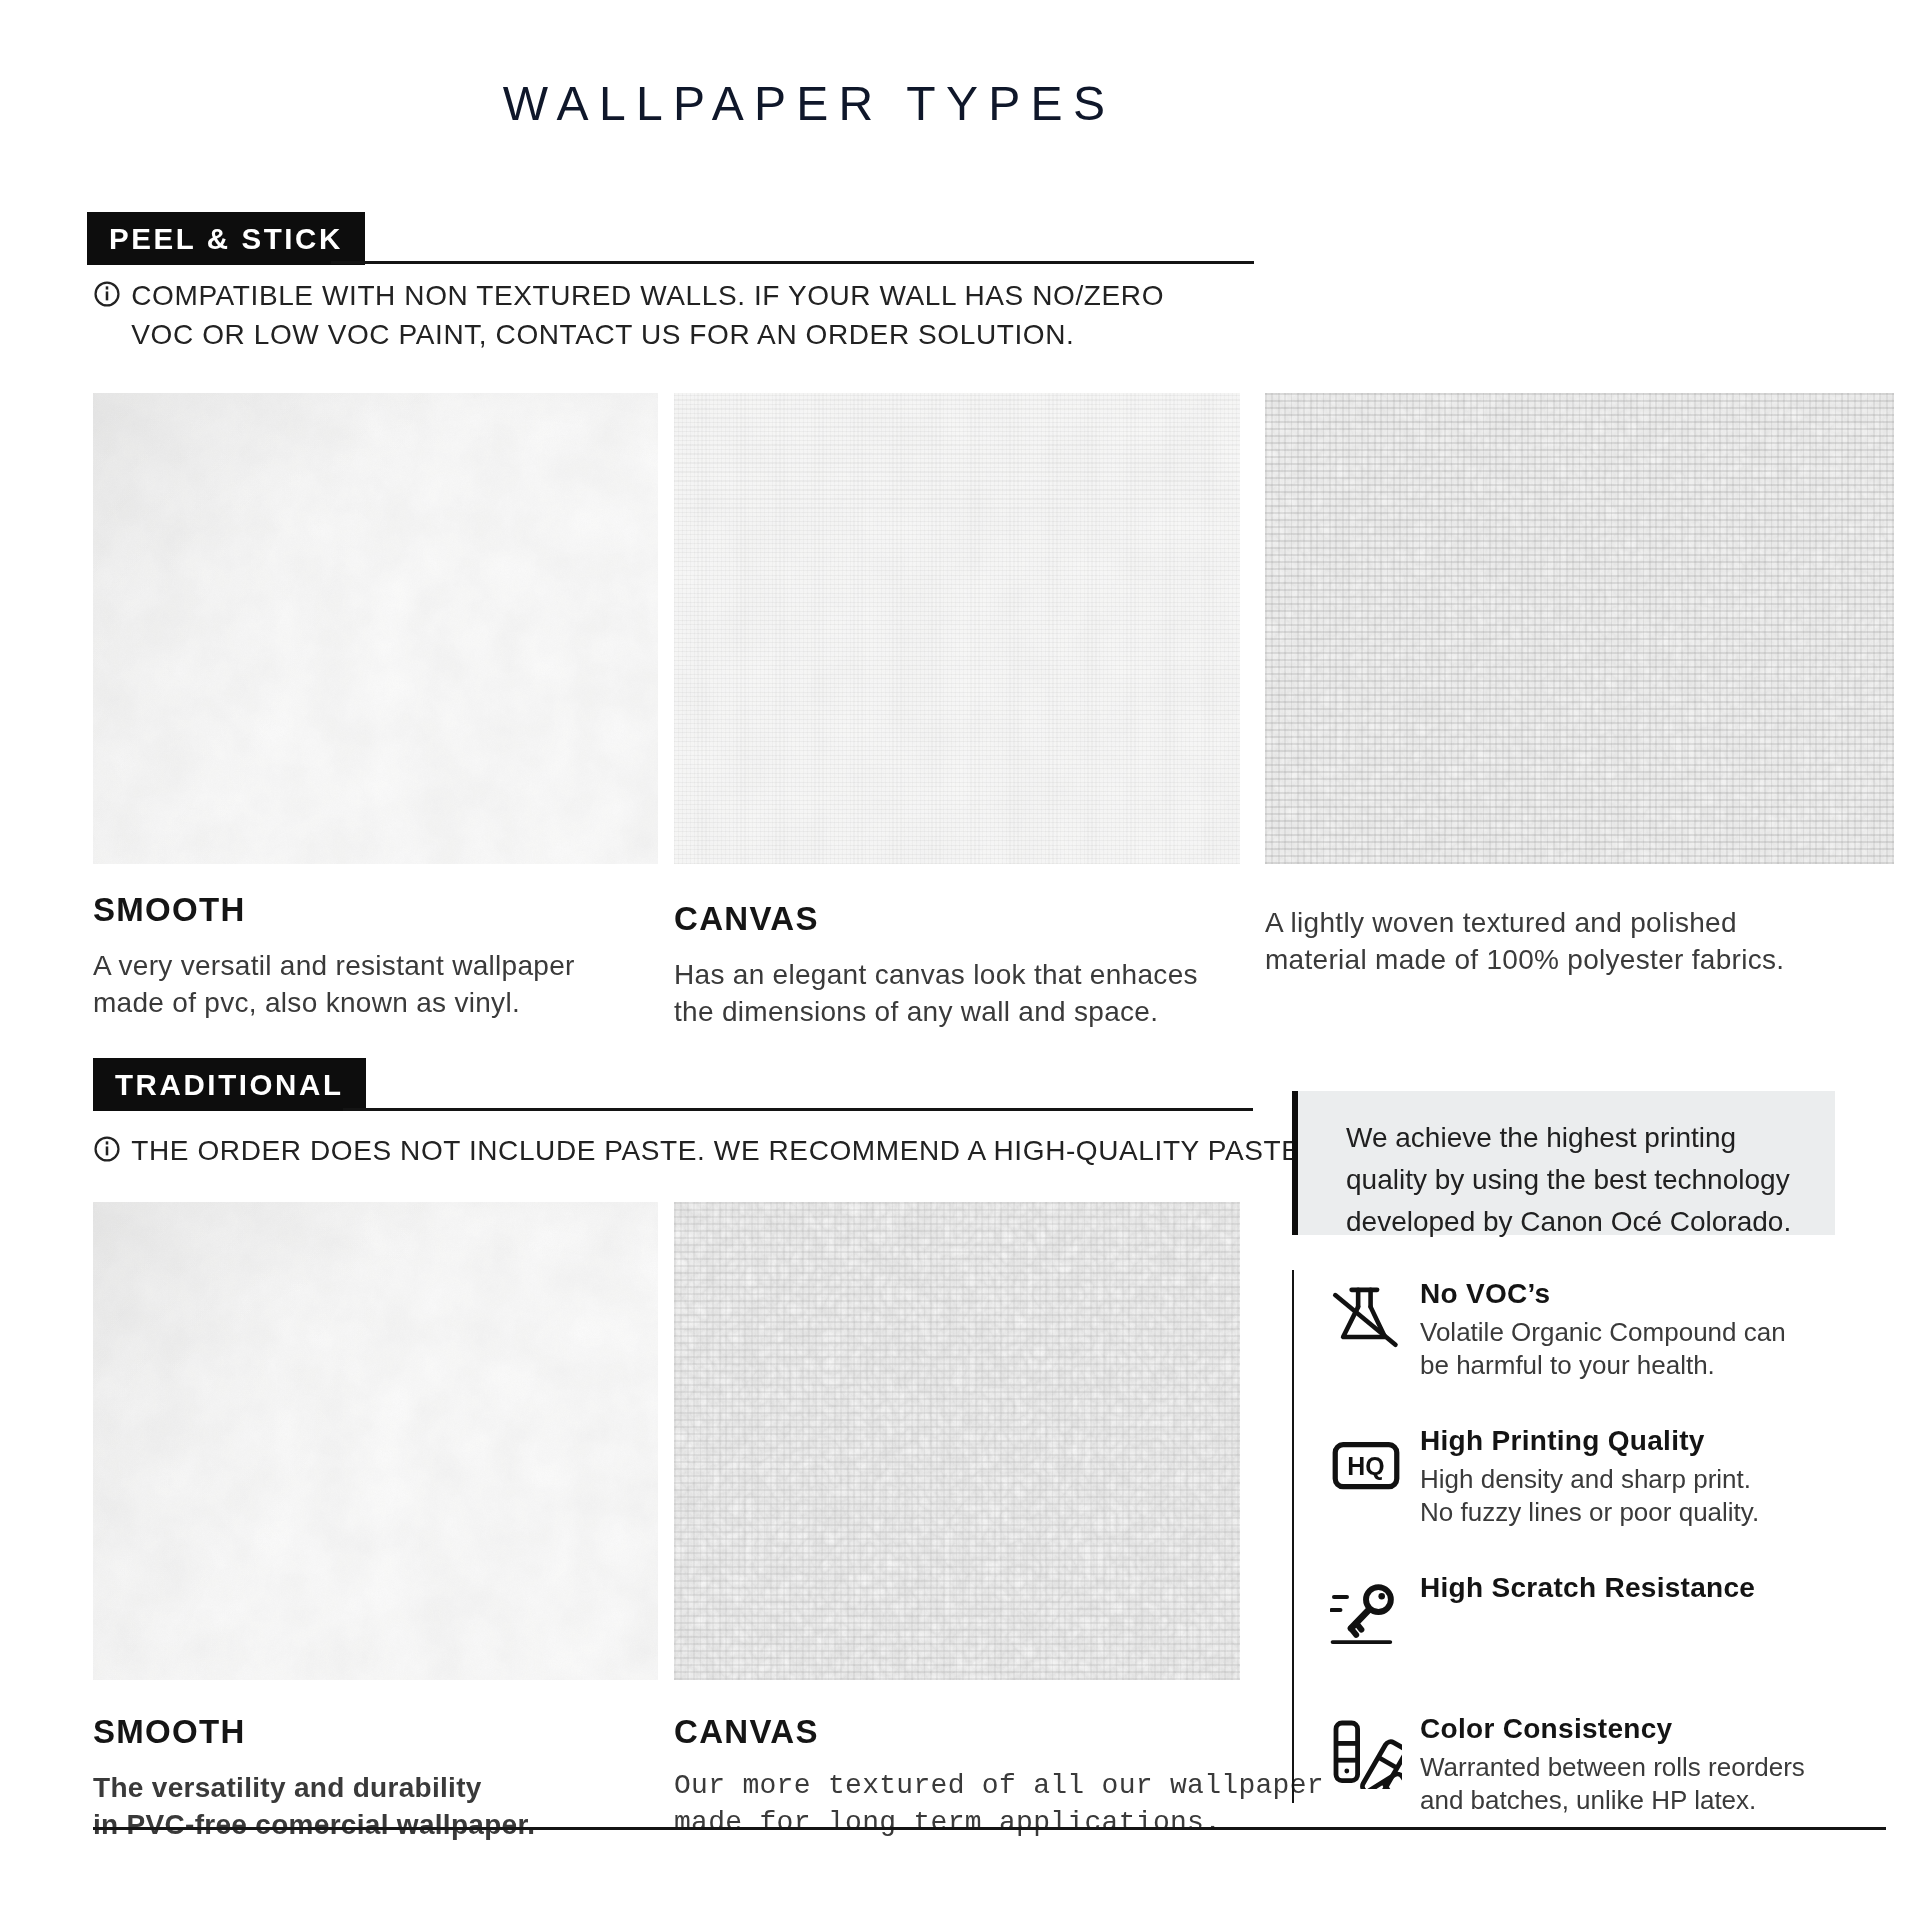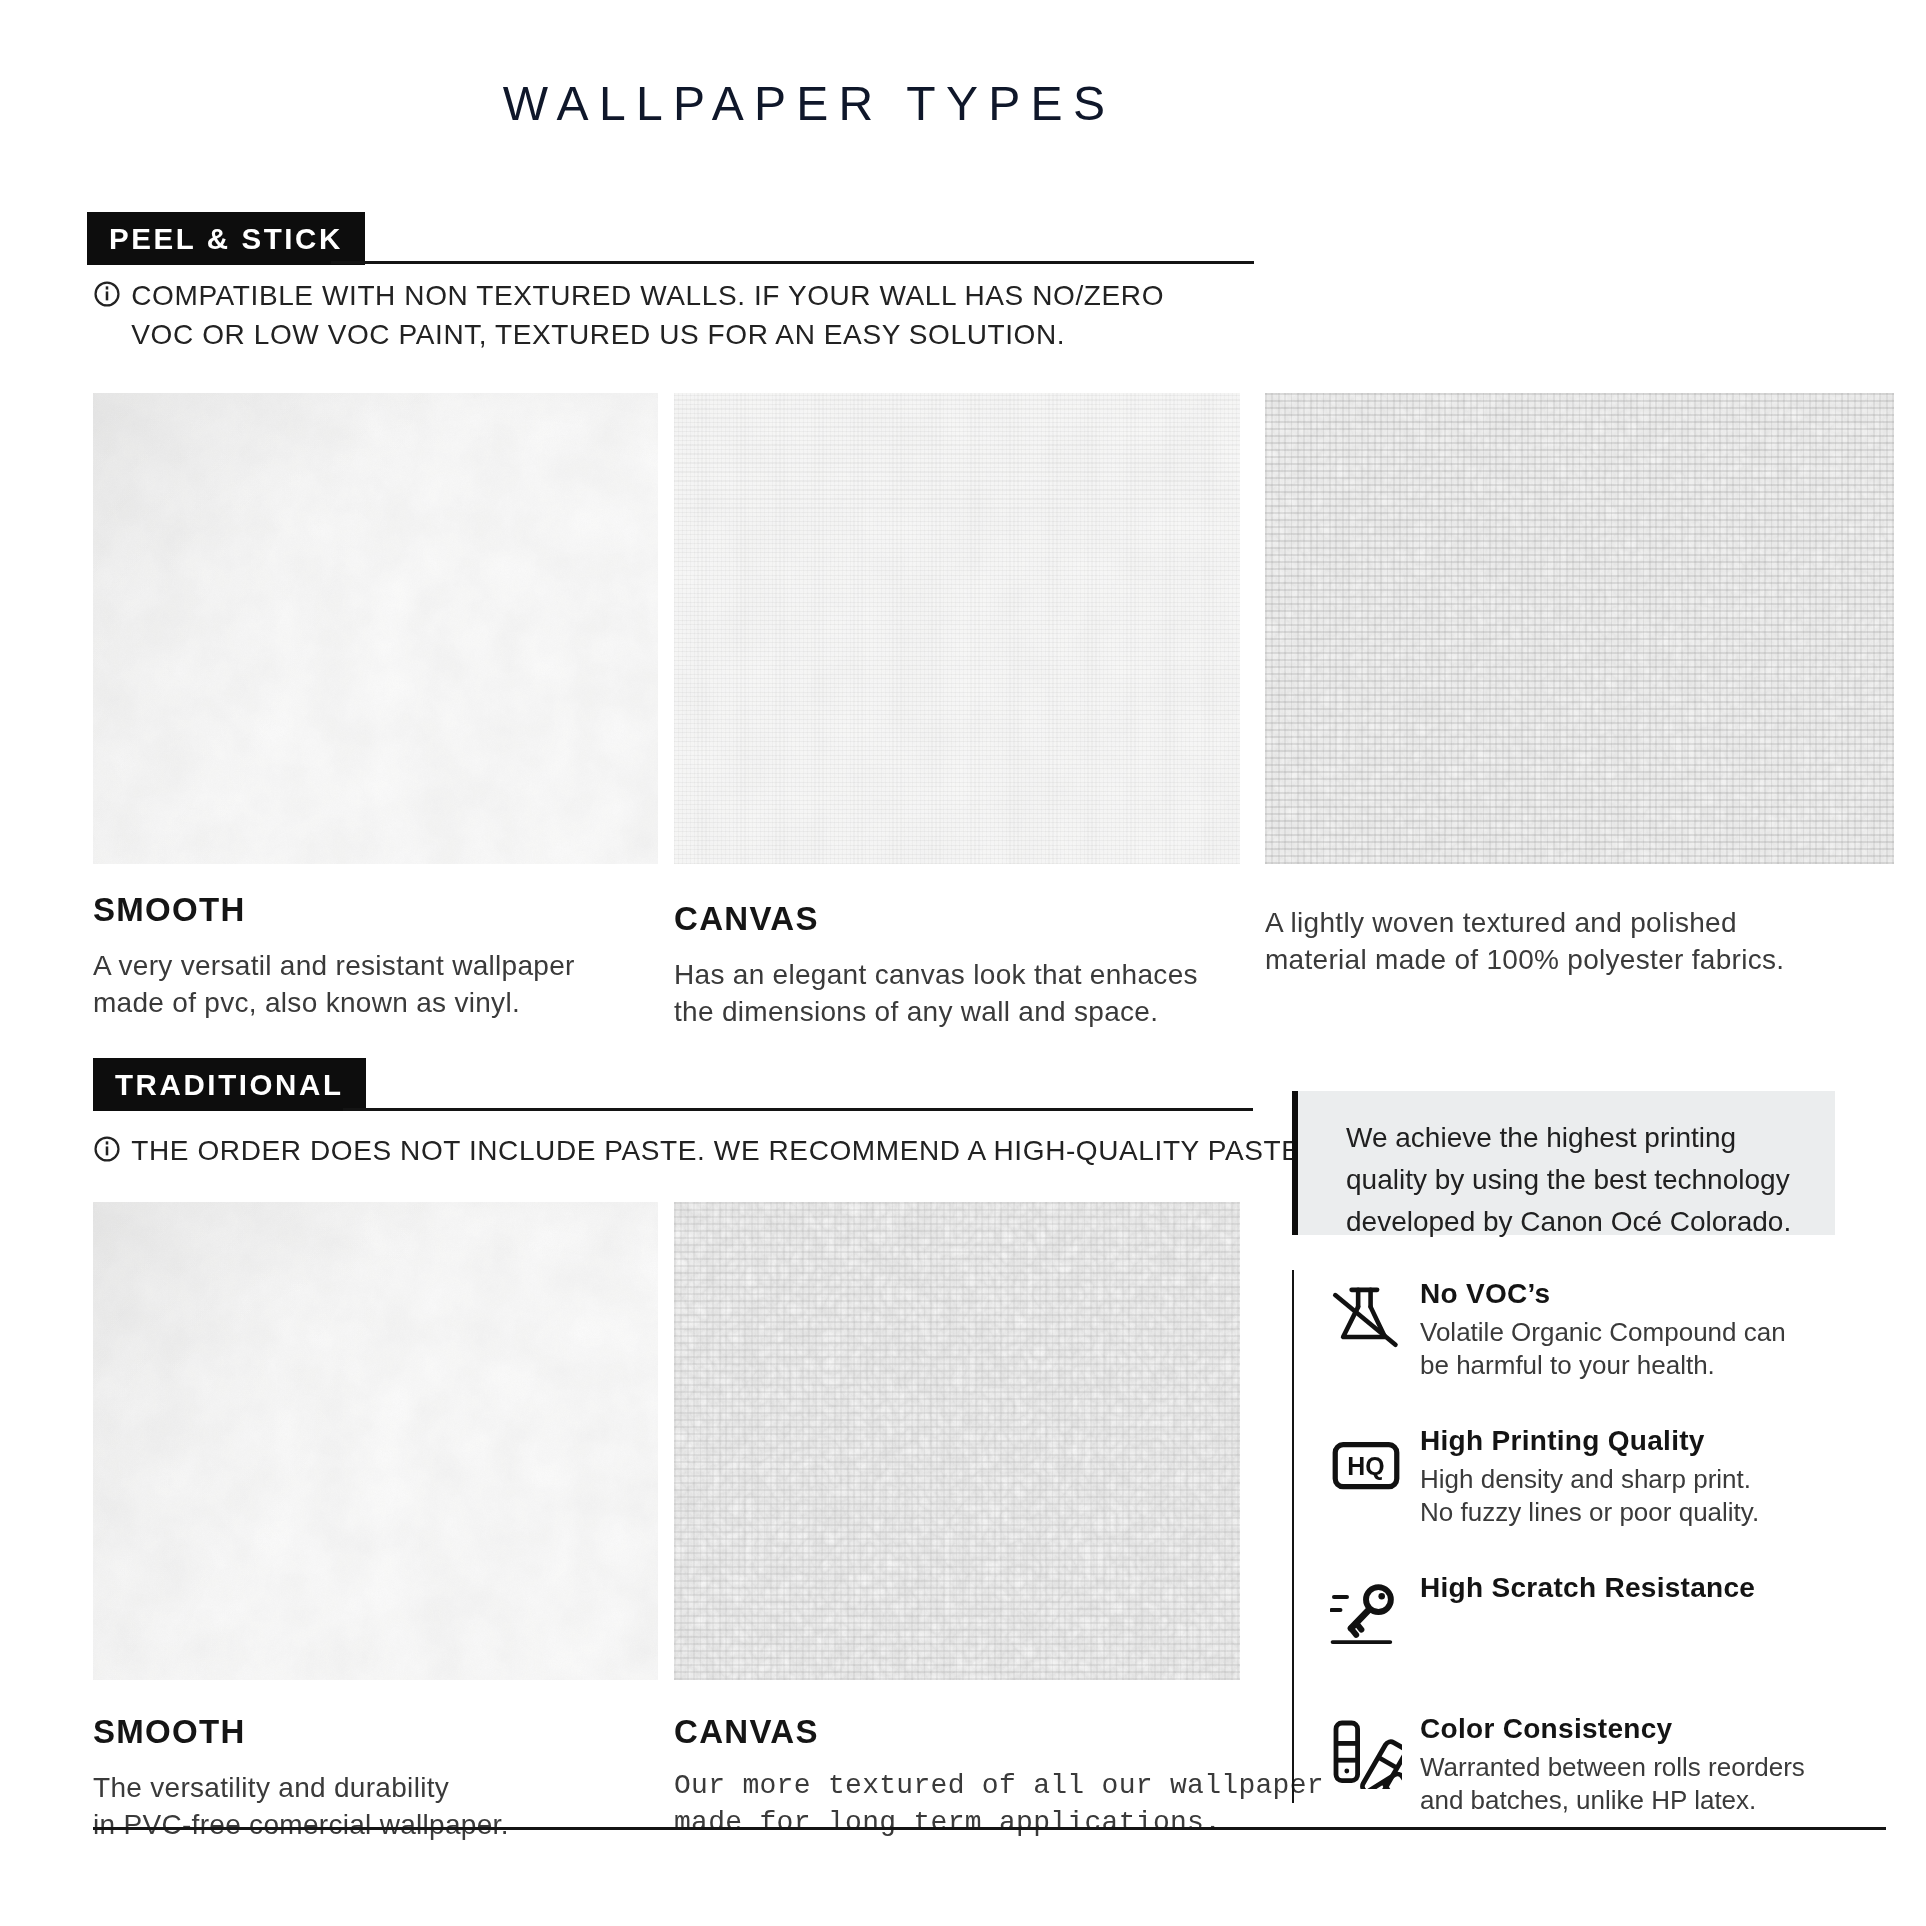--- a/index.html
+++ b/index.html
@@ -102,21 +102,21 @@
 <div class="abs section-rule" style="left:331px;top:261px;width:923px;"></div>
 
 <div class="abs note" style="left:93px;top:276px;width:1156px;">
   <svg class="i-ico" width="28" height="28" viewBox="0 0 44 44">
     <circle cx="22" cy="22" r="18" fill="none" stroke="#222" stroke-width="3.5"></circle>
     <rect x="20" y="18" width="4" height="14" fill="#222"></rect>
     <rect x="20" y="10" width="4" height="5" fill="#222"></rect>
   </svg>
   <div>
     <div class="nt">COMPATIBLE WITH NON TEXTURED WALLS. IF YOUR WALL HAS NO/ZERO</div>
-    <div class="nt">VOC OR LOW VOC PAINT, TEXTURED US FOR AN EASY SOLUTION.</div>
+    <div class="nt">VOC OR LOW VOC PAINT, CONTACT US FOR AN ORDER SOLUTION.</div>
   </div>
 </div>
 
 <div class="abs swatch" style="left:93px;top:393px;width:565px;height:471px;">
   <svg viewBox="0 0 880 733" width="565" height="471">
     <rect width="100%" height="100%" fill="#f5f5f4"></rect>
     <rect width="100%" height="100%" filter="url(#fBlotch)" opacity="0.7"></rect>
     <rect width="100%" height="100%" filter="url(#fGrain)" opacity="0.35"></rect>
   </svg>
   <div class="shade"></div>
@@ -182,21 +182,21 @@
   <svg viewBox="0 0 882 745" width="566" height="478">
     <rect width="100%" height="100%" fill="#f1f1f0"></rect>
     <rect width="100%" height="100%" filter="url(#fChunk)" opacity="0.8"></rect>
     <rect width="100%" height="100%" filter="url(#fGrain)" opacity="0.4"></rect>
   </svg>
   <div class="weave-coarse" style="opacity:.55;"></div>
 </div>
 
 <div class="abs" style="left:93px;top:1713px;">
   <div class="sw-head">SMOOTH</div>
-  <div class="sw-body" style="margin-top:18px;">The versatility and durability
+  <div class="sw-body" style="margin-top:18px;font-weight:bold;">The versatility and durability
 in PVC-free comercial wallpaper.</div>
 </div>
 <div class="abs" style="left:674px;top:1713px;">
   <div class="sw-head">CANVAS</div>
   <div class="sw-body" style="margin-top:16px;font-family:Liberation Mono, monospace;">Our more textured of all our wallpaper
 made for long term applications.</div>
 </div>
 
 <div class="abs callout" style="left:1292px;top:1091px;width:537px;height:144px;">
   <div class="ctext">

